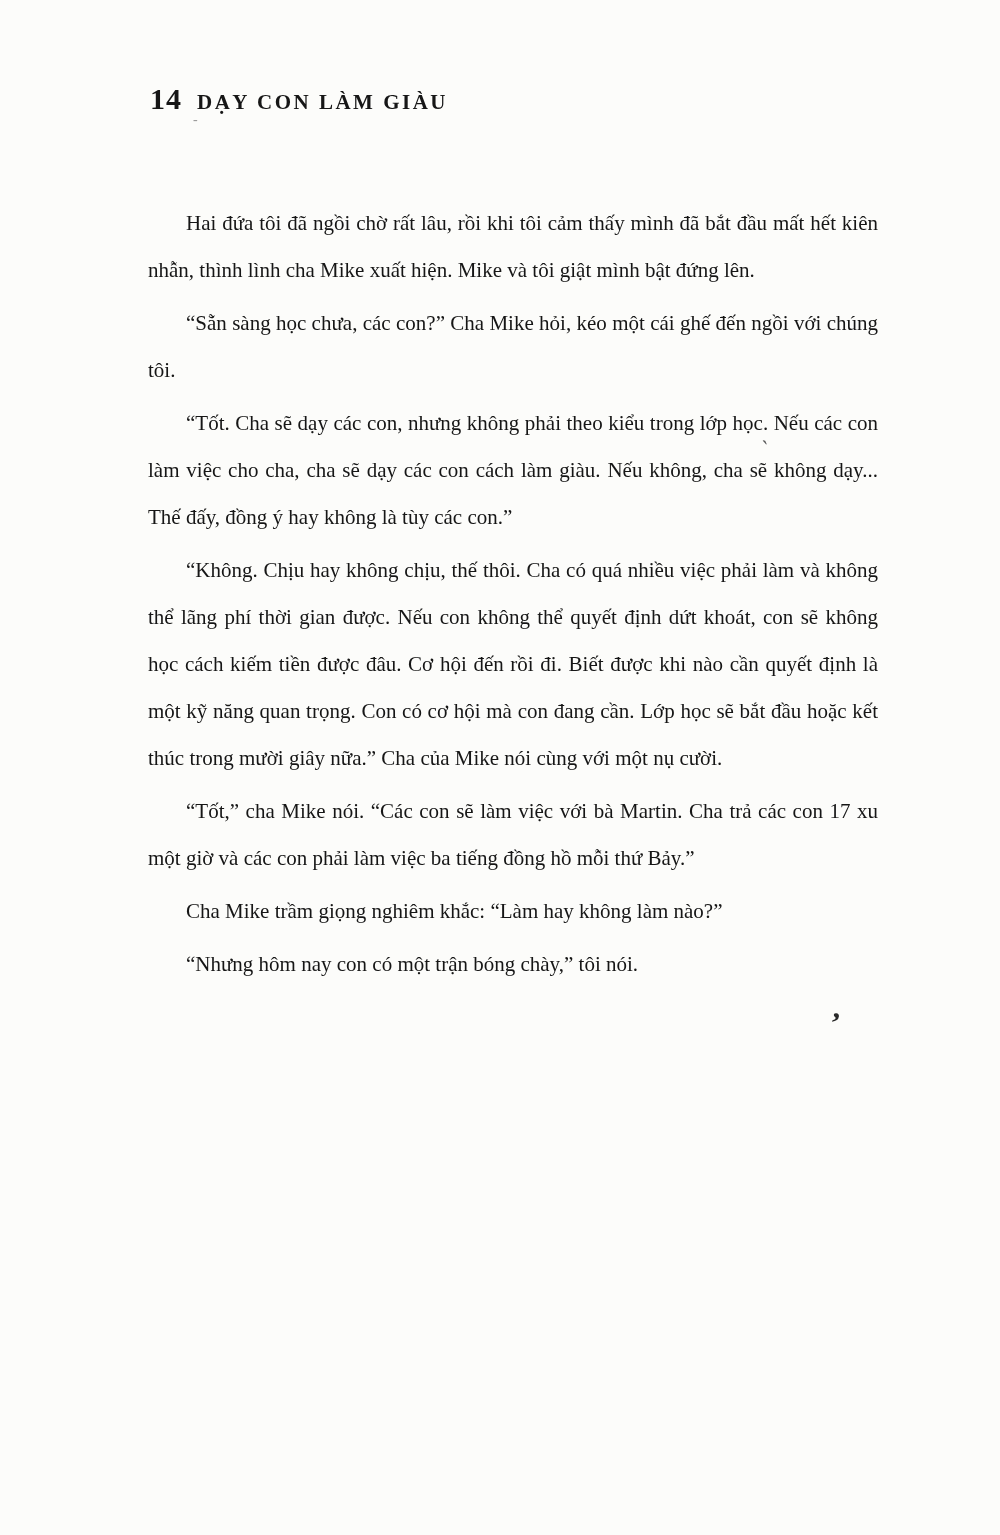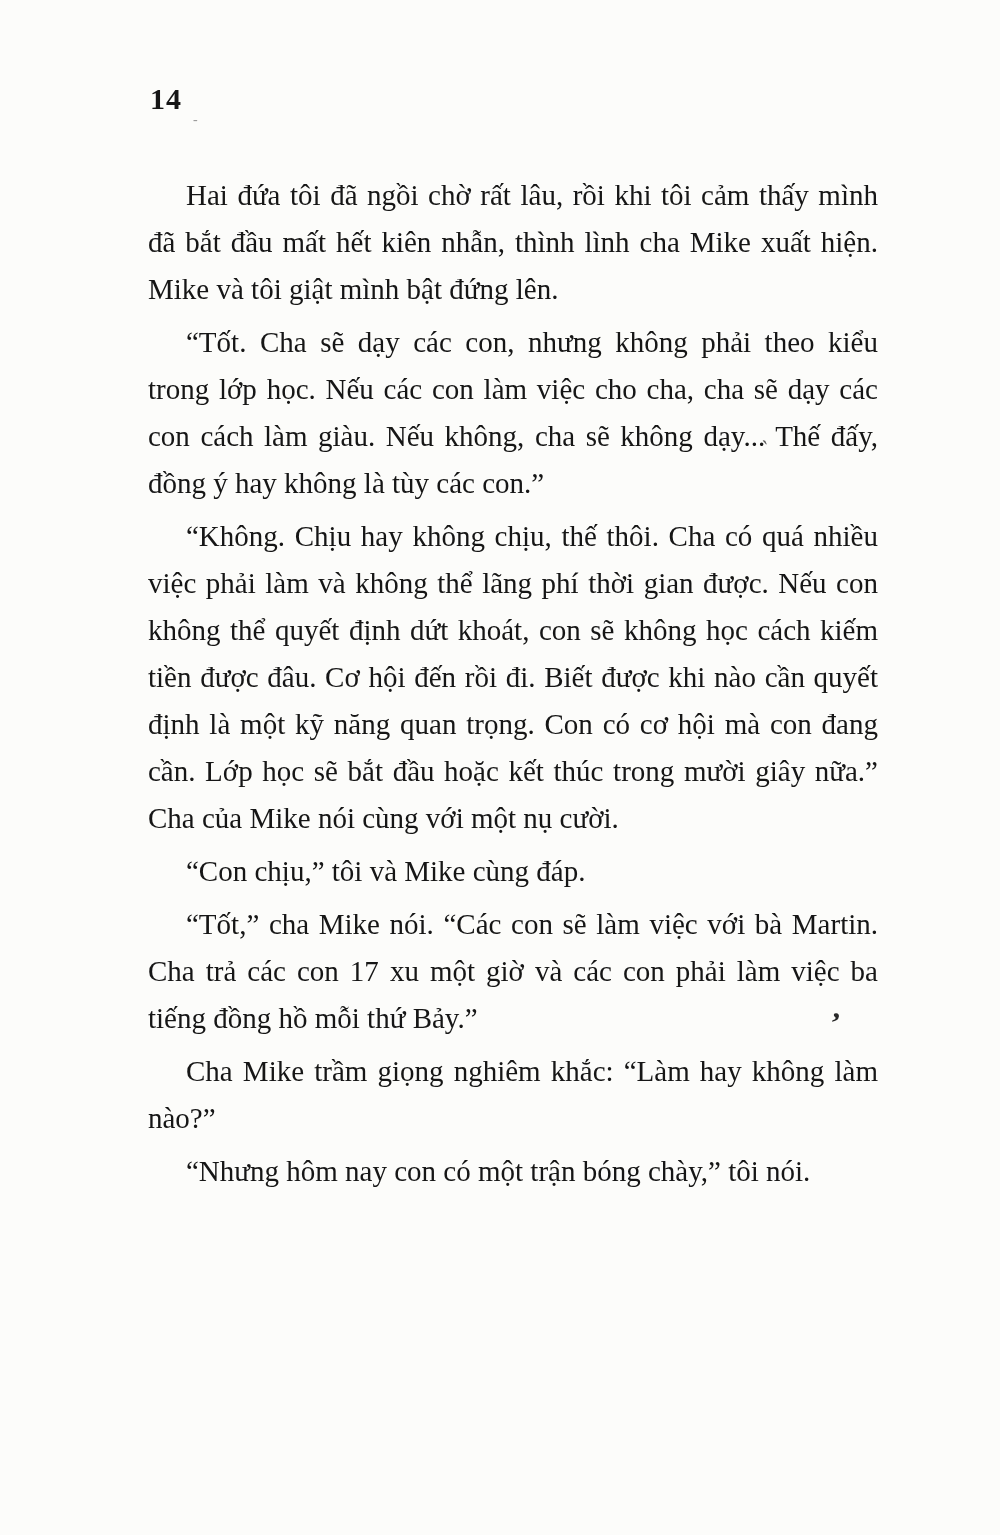--- a/index.html
+++ b/index.html
@@ -31,23 +31,23 @@
     letter-spacing: 1px;
   }
   .running-title {
     font-size: 21px;
     font-weight: 700;
     letter-spacing: 2.5px;
   }
   .page-body {
     position: absolute;
     left: 148px;
-    top: 172px;
+    top: 200px;
     width: 730px;
-    font-size: 29px;
+    font-size: 21px;
     line-height: 47px;
     text-align: justify;
     text-justify: inter-word;
   }
   .page-body p {
     margin: 0 0 6px 0;
     text-indent: 38px;
   }
   .artifact {
     position: absolute;
@@ -75,27 +75,28 @@
     transform: rotate(8deg);
   }
 </style>
 </head>
 <body>
 
 <div class="page">
 
   <div class="running-header">
     <span class="page-number">14</span>
+    <span class="running-title">DẠY CON LÀM GIÀU</span>
   </div>
 
   <div class="page-body">
       <p>Hai đứa tôi đã ngồi chờ rất lâu, rồi khi tôi cảm thấy mình đã bắt đầu mất hết kiên nhẫn, thình lình cha Mike xuất hiện. Mike và tôi giật mình bật đứng lên.</p>
+      <p>“Sẵn sàng học chưa, các con?” Cha Mike hỏi, kéo một cái ghế đến ngồi với chúng tôi.</p>
       <p>“Tốt. Cha sẽ dạy các con, nhưng không phải theo kiểu trong lớp học. Nếu các con làm việc cho cha, cha sẽ dạy các con cách làm giàu. Nếu không, cha sẽ không dạy... Thế đấy, đồng ý hay không là tùy các con.”</p>
       <p>“Không. Chịu hay không chịu, thế thôi. Cha có quá nhiều việc phải làm và không thể lãng phí thời gian được. Nếu con không thể quyết định dứt khoát, con sẽ không học cách kiếm tiền được đâu. Cơ hội đến rồi đi. Biết được khi nào cần quyết định là một kỹ năng quan trọng. Con có cơ hội mà con đang cần. Lớp học sẽ bắt đầu hoặc kết thúc trong mười giây nữa.” Cha của Mike nói cùng với một nụ cười.</p>
-      <p>“Con chịu,” tôi và Mike cùng đáp.</p>
       <p>“Tốt,” cha Mike nói. “Các con sẽ làm việc với bà Martin. Cha trả các con 17 xu một giờ và các con phải làm việc ba tiếng đồng hồ mỗi thứ Bảy.”</p>
       <p>Cha Mike trầm giọng nghiêm khắc: “Làm hay không làm nào?”</p>
       <p>“Nhưng hôm nay con có một trận bóng chày,” tôi nói.</p>
     </div>
 
   <span class="artifact artifact-header-dash">-</span>
   <span class="artifact artifact-tick">`</span>
   <span class="artifact artifact-stray-apostrophe">’</span>
 
 </div>

